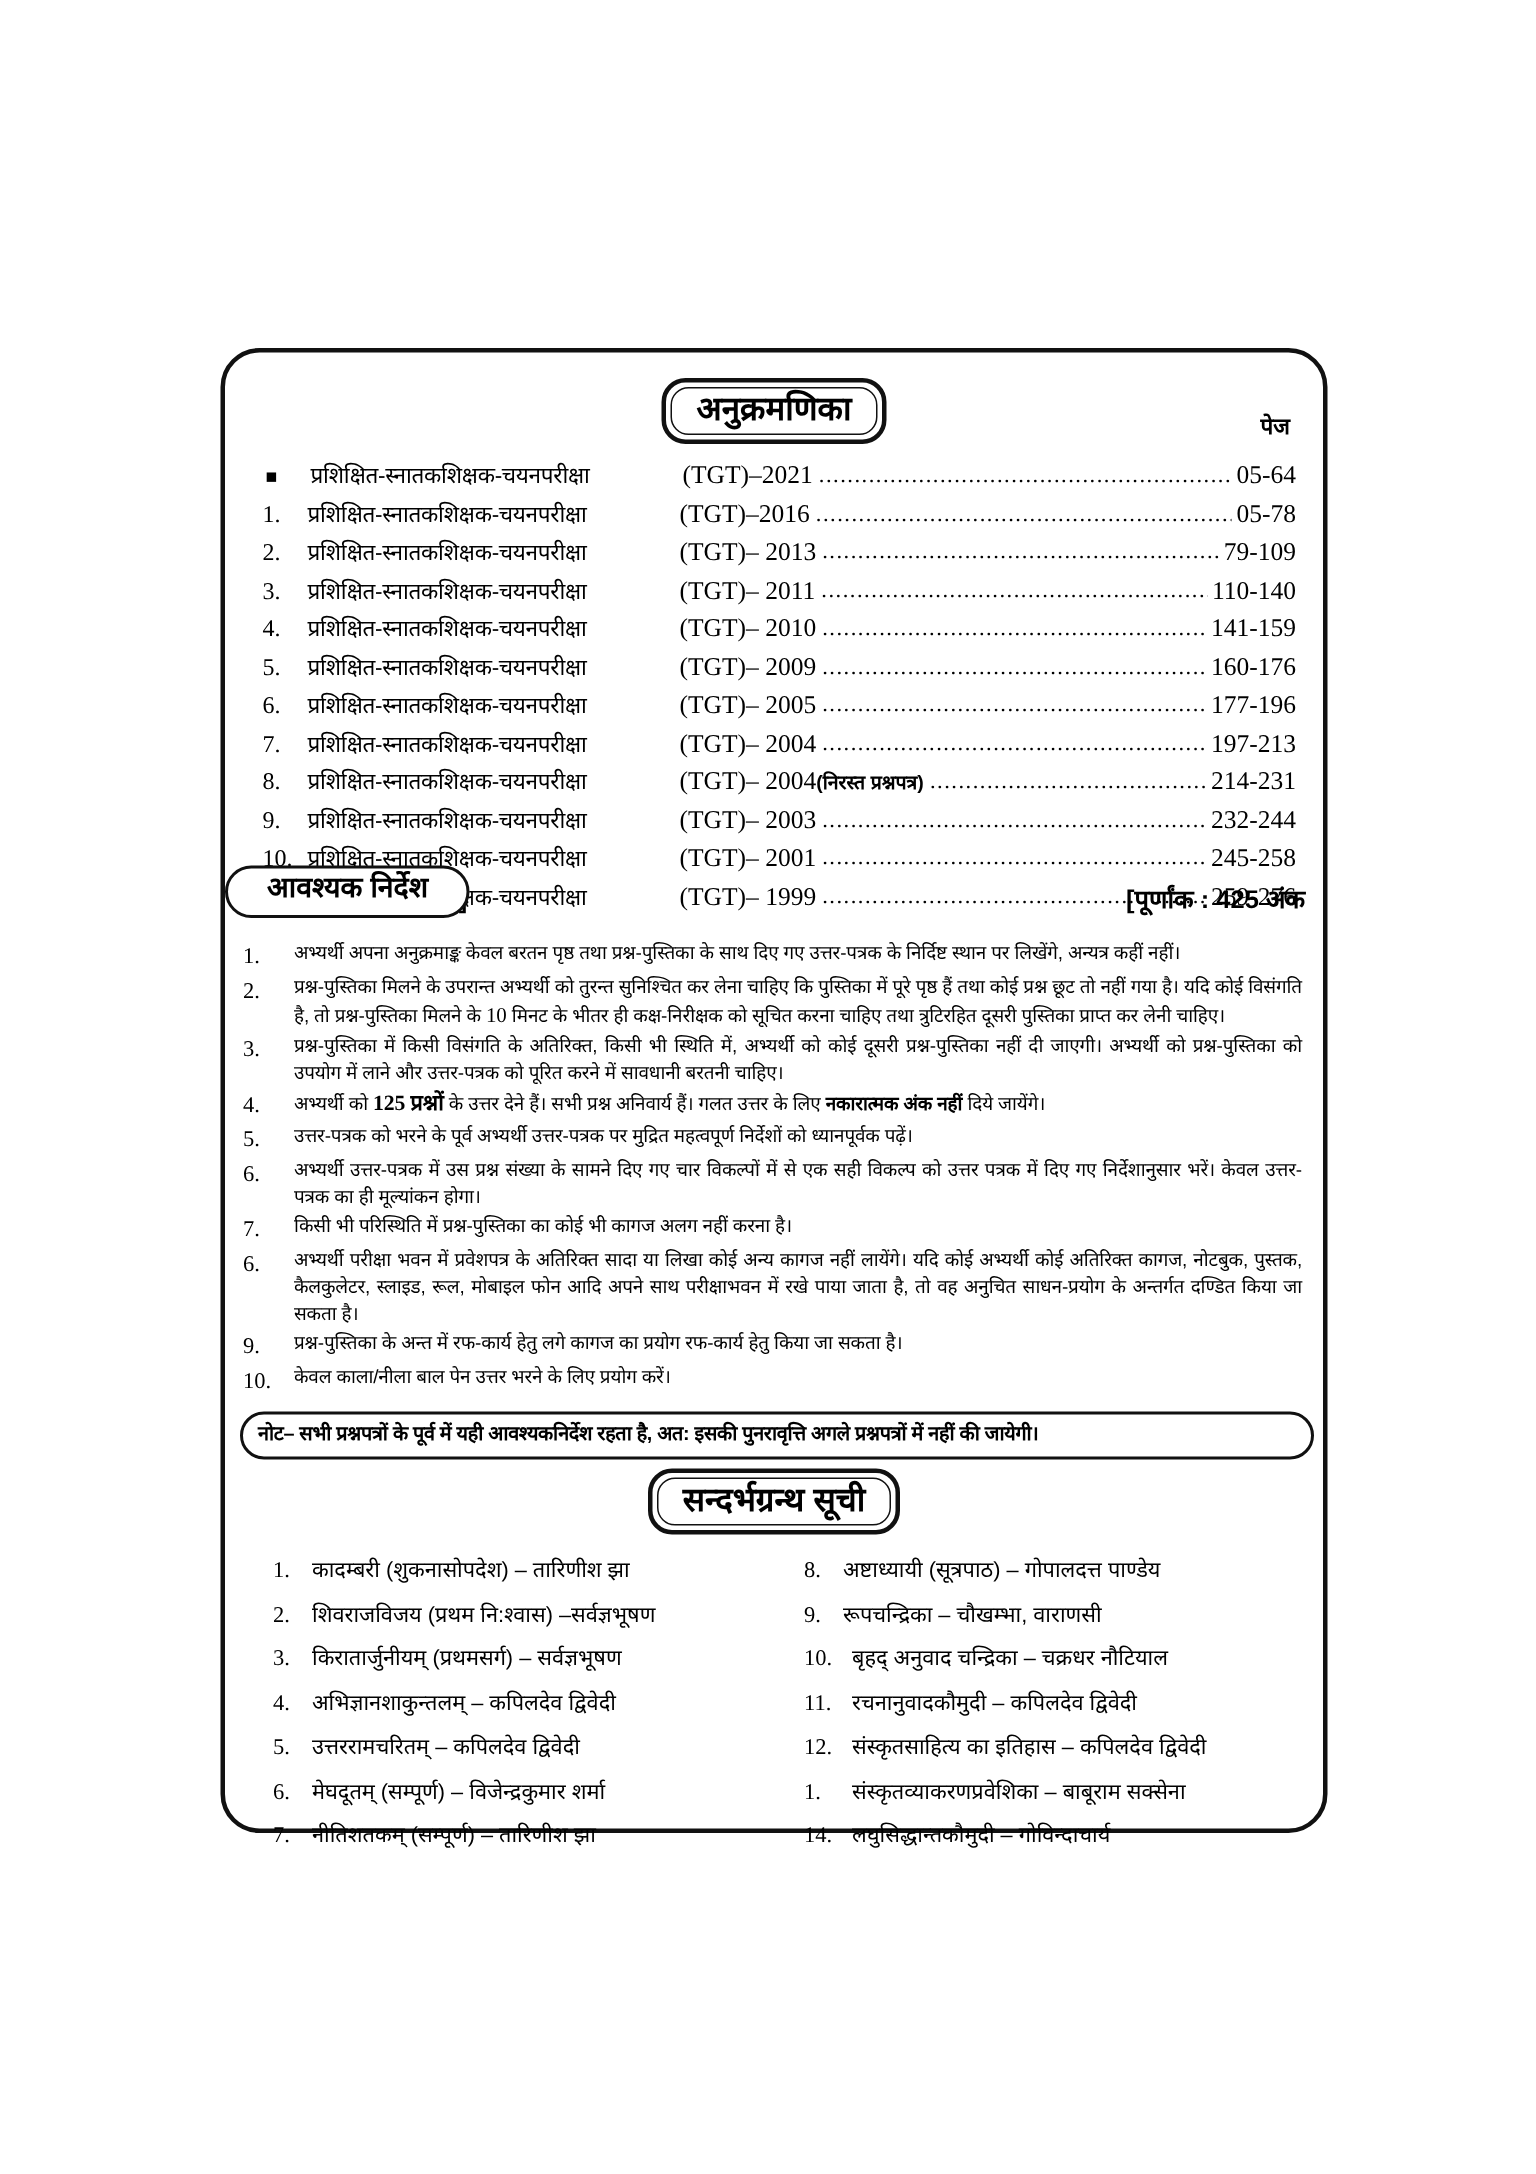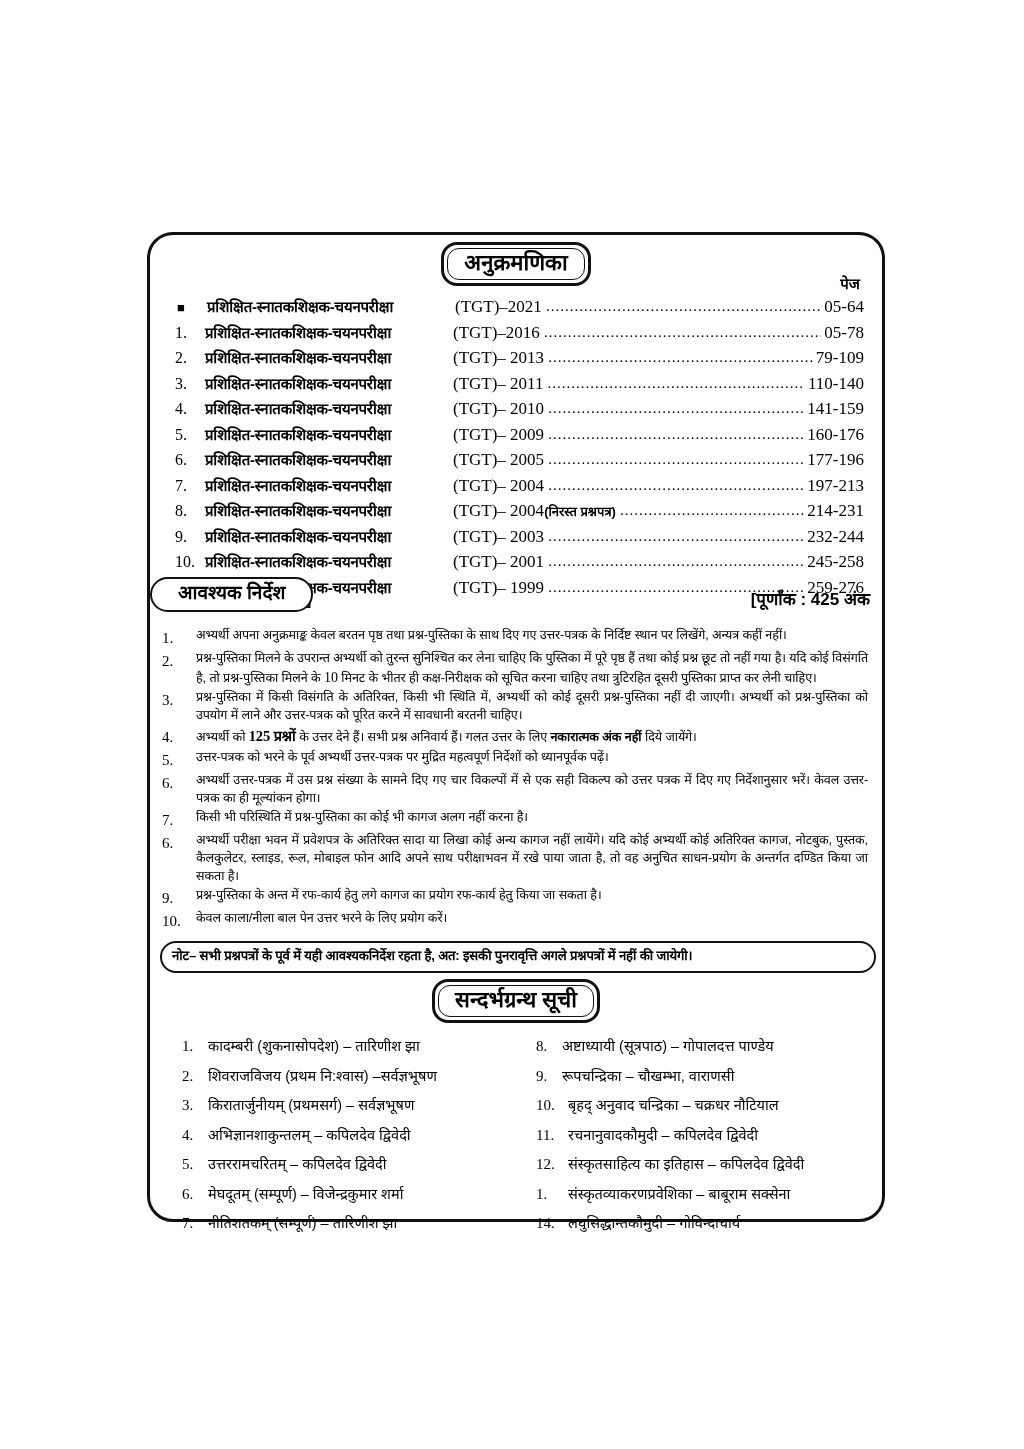--- a/index.html
+++ b/index.html
@@ -65,21 +65,21 @@
 
   
   #toc-section {
     position: absolute;
     left: 0;
     top: 0;
     width: 100%;
   }
   #toc-title-wrap {
     text-align: center;
-    margin-top: 7px;
+    margin-top: 17px;
     height: 44px;
   }
   #toc-title .pill-inner { font-size: 22px; }
 
   #toc-page-header {
     position: absolute;
     right: 22px;
     top: 38px;
     font-family: Liberation Sans, sans-serif;
     font-weight: bold;
@@ -107,21 +107,21 @@
     font-size: 16px;
   }
   .toc-marker.bullet-square {
     font-size: 13px;
     padding-left: 2px;
   }
   .toc-name {
     flex: 0 0 242px;
     font-family: "Liberation Sans", "DejaVu Sans", sans-serif;
     font-size: 15px;
-    font-weight: bold;
+    font-weight: normal;
     letter-spacing: -0.2px;
     white-space: nowrap;
   }
   .toc-exam {
     flex: 0 0 auto;
     white-space: nowrap;
     font-size: 17px;
     padding-left: 6px;
   }
   .toc-exam .paren-note {

